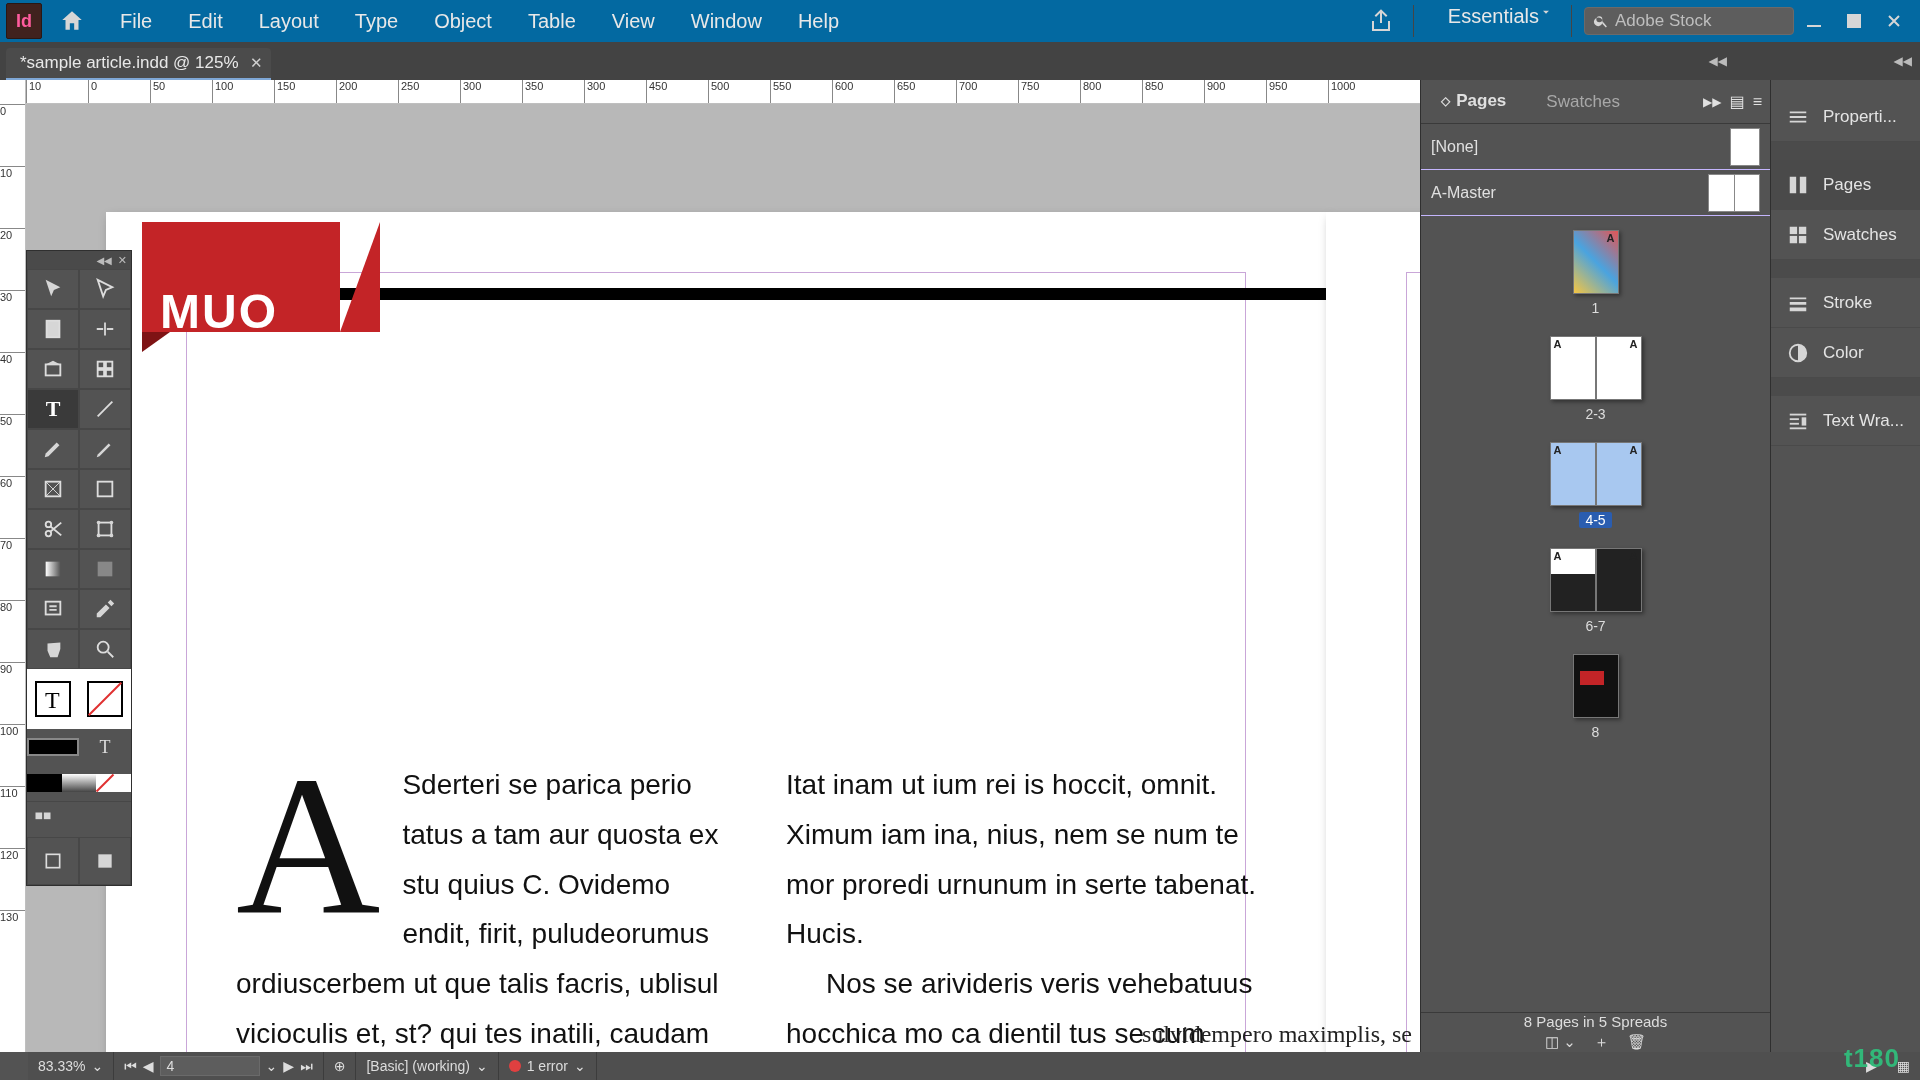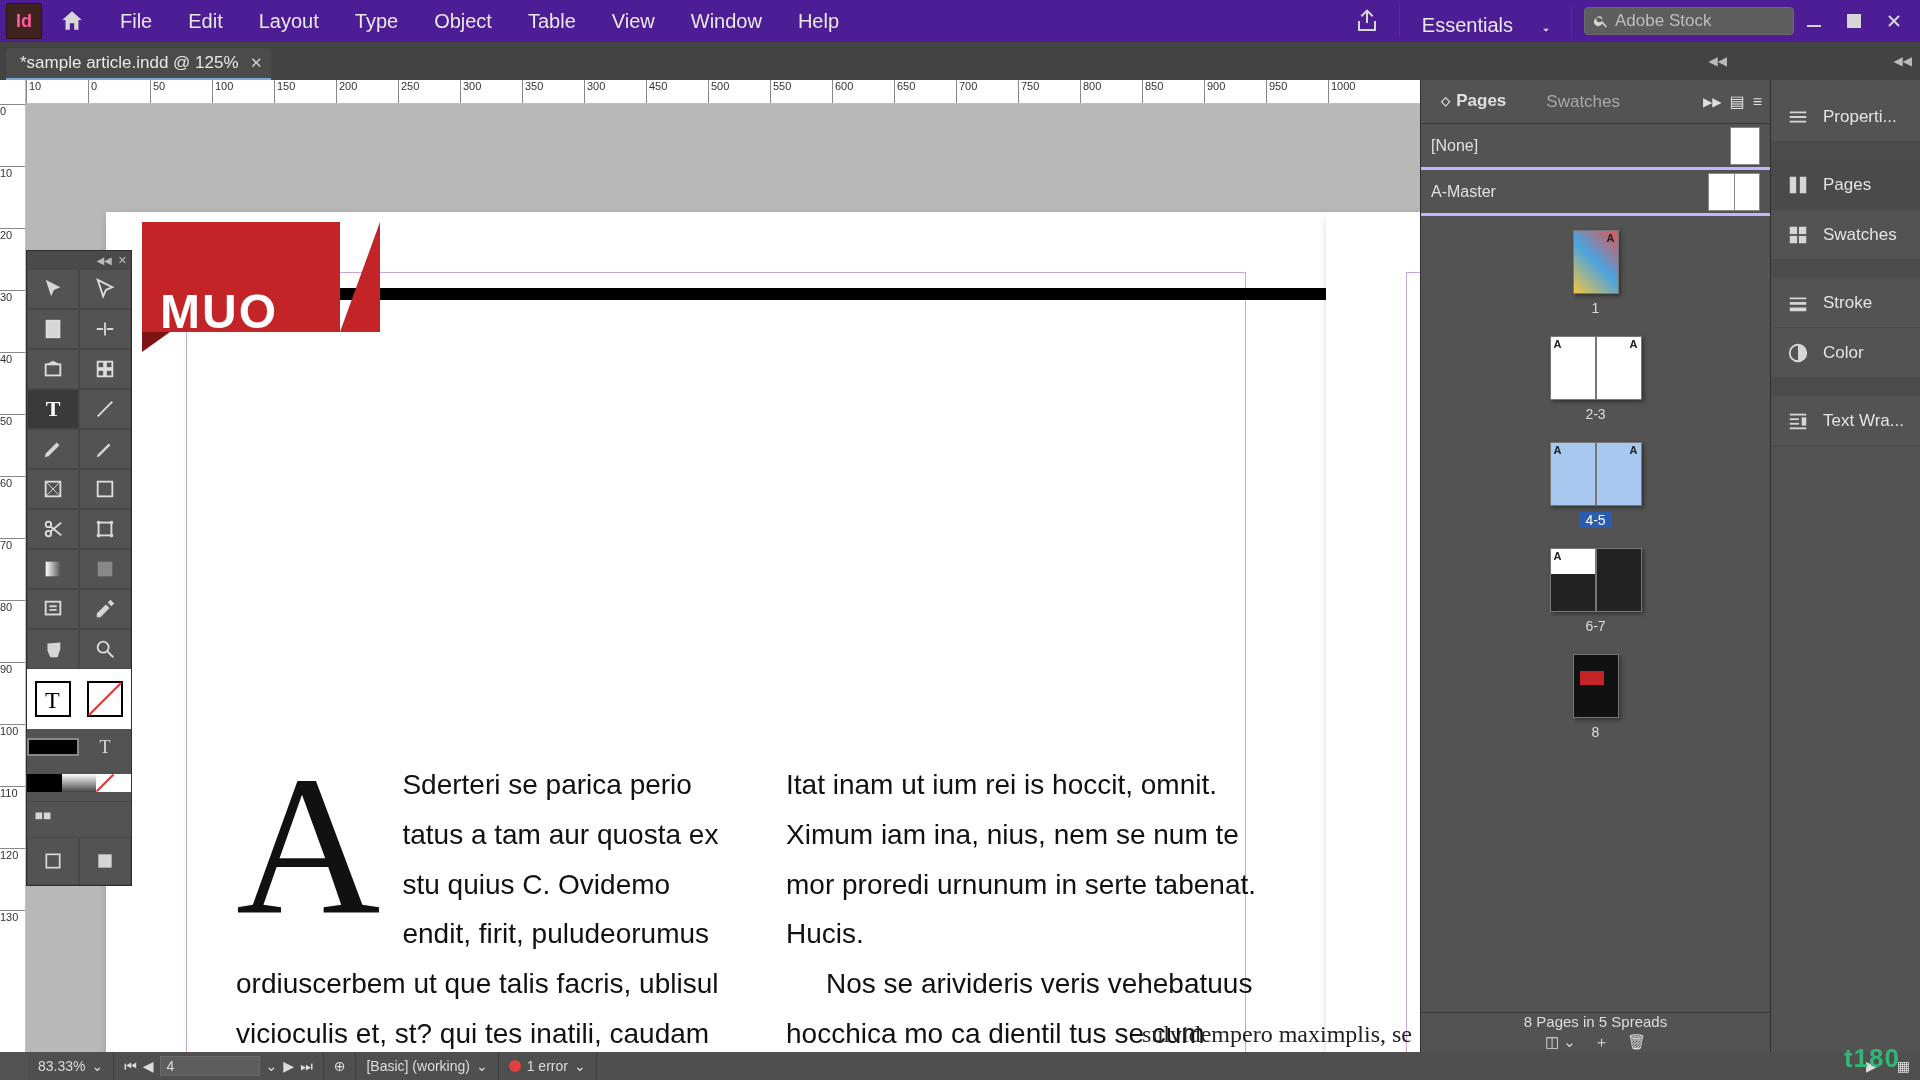--- a/index.html
+++ b/index.html
@@ -1,25 +1,25 @@
 <!DOCTYPE html>
 <html><head>
 <meta charset="utf-8">
 <style>
 * { margin:0; padding:0; box-sizing:border-box; font-family:"Segoe UI",Tahoma,sans-serif; user-select:none; }
 body { width:1920px; height:1080px; background:#535353; overflow:hidden; position:relative; }
 
 
-#menubar { height:42px; background:#4c1d95; display:flex; align-items:center; padding:0 6px; color:#e8e8e8; font-size:20px; }
+#menubar { height:42px; background:#0369a1; display:flex; align-items:center; padding:0 6px; color:#e8e8e8; font-size:20px; }
 #menubar .id-logo { width:36px; height:36px; background:#40221e; border:1px solid #2a1714; display:flex; align-items:center; justify-content:center; font-weight:bold; font-size:18px; color:#ff5c9e; border-radius:2px; margin-right:10px; }
 #menubar .home { width:40px; height:32px; display:flex; align-items:center; justify-content:center; margin-right:10px; }
 #menubar .menu-item { padding:0 18px; height:32px; line-height:32px; cursor:pointer; }
 #menubar .spacer { flex:1; }
 #menubar .share { width:40px; height:32px; display:flex; align-items:center; justify-content:center; }
-#menubar .workspace { height:32px; padding:0 18px 0 22px; display:flex; align-items:flex-end; gap:26px; border-left:1px solid #454545; border-right:1px solid #454545; margin:0 12px;}
+#menubar .workspace { height:32px; padding:0 18px 0 34px; display:flex; align-items:flex-start; gap:0; border-left:1px solid #454545; border-right:1px solid #454545; margin:0 12px;}
 #menubar .stock { width:210px; height:28px; background:#5d5d5d; border:1px solid #6a6a6a; border-radius:4px; display:flex; align-items:center; padding:0 8px; gap:6px; color:#bebebe; font-size:17px; }
 #winbtn { width:40px; display:flex; align-items:center; justify-content:center; }
 
 
 #expand-left { position:absolute; top:54px; right:193px; color:#bbb; font-size:12px; }
 #expand-right { position:absolute; top:54px; right:8px; color:#bbb; font-size:12px; }
 
 
 #tabrow { height:38px; background:#434343; display:flex; align-items:flex-end; padding-left:6px; padding-top:6px; }
 .doc-tab { height:32px; background:#4b4b4b; color:#e8e8e8; font-size:17px; padding:0 32px 0 14px; display:flex; align-items:center; border-top-left-radius:4px; border-top-right-radius:4px; position:relative; border-bottom:2px solid #7ea7d6; }
@@ -68,21 +68,21 @@
 .col2 { left:680px; }
 .dropcap { float:left; font-family:Georgia,serif; font-size:200px; line-height:.75; padding-right:22px; padding-top:10px; font-weight:400; }
 
 
 #pagespanel { width:350px; background:#535353; border-left:1px solid #2f2f2f; display:flex; flex-direction:column; color:#e0e0e0; }
 .panel-tabs { height:44px; display:flex; align-items:center; border-bottom:1px solid #3a3a3a; }
 .panel-tab { padding:0 20px; height:100%; display:flex; align-items:center; font-size:17px; }
 .panel-tab.active { background:#535353; font-weight:bold; border-bottom:2px solid #535353; }
 .panel-tab.inactive { color:#a8a8a8; }
 .panel-opts { margin-left:auto; display:flex; align-items:center; gap:8px; padding-right:8px; }
-.master-row { height:46px; display:flex; align-items:center; justify-content:space-between; padding:0 10px; border-bottom:3px solid #c4b5fd; font-size:16px; }
+.master-row { height:46px; display:flex; align-items:center; justify-content:space-between; padding:0 10px; border-bottom:1px solid #c4b5fd; font-size:16px; }
 .master-thumb-single { width:30px; height:38px; background:#fff; border:1px solid #888; }
 .master-thumb-double { width:52px; height:38px; background:#fff; border:1px solid #888; position:relative; }
 .master-thumb-double::after{ content:""; position:absolute; left:50%; top:0; bottom:0; width:1px; background:#888; }
 .spread-list { flex:1; overflow:auto; padding-top:14px; }
 .spread-item { display:flex; flex-direction:column; align-items:center; margin-bottom:20px; }
 .spread-thumb { position:relative; }
 .single-thumb { width:46px; height:64px; background:#fff; border:1px solid #777; box-shadow:2px 2px 4px rgba(0,0,0,.4); }
 .double-thumb { width:92px; height:64px; display:flex; box-shadow:2px 2px 4px rgba(0,0,0,.4); }
 .double-thumb .pg { width:46px; height:64px; background:#fff; border:1px solid #777; }
 .double-thumb.selected .pg { background:#a8c8f0; }

